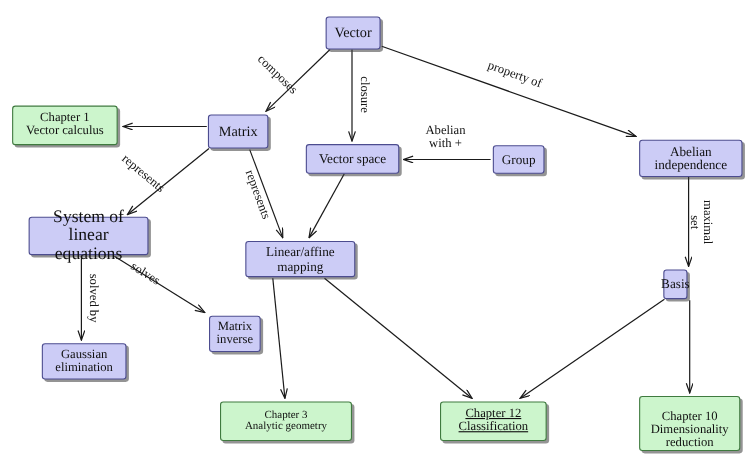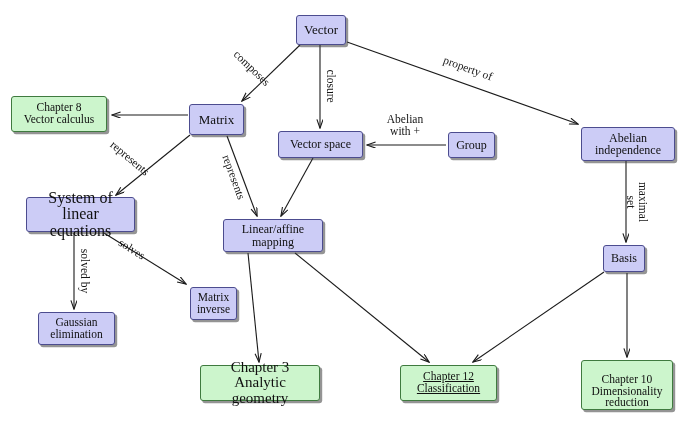--- a/index.html
+++ b/index.html
@@ -101,32 +101,32 @@
       <div class="edge-label" style="left: 85px; top: 271px; font-size: 11.5px; transform: translate(-50%, -50%) rotate(90deg);">solved by</div>
       <div class="edge-label" style="left: 132px; top: 249px; font-size: 11.5px; transform: translate(-50%, -50%) rotate(32deg);">solves</div>
     </div>
   <div id="nodes-group">
       <div class="node concept" style="left: 296px; top: 15px; width: 50px; height: 30px; font-size: 13px;"><span>Vector</span></div>
       <div class="node concept" style="left: 189px; top: 104px; width: 55px; height: 31px; font-size: 13px;"><span>Matrix</span></div>
       <div class="node concept" style="left: 278px; top: 131px; width: 85px; height: 27px; font-size: 12px;"><span>Vector space</span></div>
       <div class="node concept" style="left: 448px; top: 132px; width: 47px; height: 26px; font-size: 12px;"><span>Group</span></div>
       <div class="node concept" style="left: 581px; top: 127px; width: 94px; height: 34px; font-size: 12px;"><span>Abelian
 independence</span></div>
-      <div class="node chapter" style="left: 11px; top: 96px; width: 96px; height: 36px; font-size: 11.5px;"><span>Chapter 8
+      <div class="node chapter" style="left: 11px; top: 96px; width: 96px; height: 36px; font-size: 11.5px;"><span>Chapter 1
 Vector calculus</span></div>
       <div class="node concept" style="left: 26px; top: 197px; width: 109px; height: 35px; font-size: 16px;"><span>System of
 linear equations</span></div>
       <div class="node concept" style="left: 223px; top: 219px; width: 100px; height: 33px; font-size: 12px;"><span>Linear/affine
 mapping</span></div>
-      <div class="node concept" style="left: 603px; top: 245px; width: 42px; height: 27px; font-size: 12px; align-items: center;"><span>Basis</span></div>
+      <div class="node concept" style="left: 603px; top: 245px; width: 22px; height: 27px; font-size: 12px; align-items: center;"><span>Basis</span></div>
       <div class="node concept" style="left: 38px; top: 312px; width: 77px; height: 33px; font-size: 11.5px;"><span>Gaussian
 elimination</span></div>
       <div class="node concept" style="left: 190px; top: 287px; width: 47px; height: 33px; font-size: 11.5px;"><span>Matrix
 inverse</span></div>
-      <div class="node chapter" style="left: 200px; top: 365px; width: 120px; height: 36px; font-size: 15px;"><span>Chapter 3
+      <div class="node chapter" style="left: 200px; top: 365px; width: 120px; height: 36px; font-size: 10px;"><span>Chapter 3
 Analytic geometry</span></div>
       <div class="node chapter" style="left: 400px; top: 365px; width: 97px; height: 36px; font-size: 11.5px; text-decoration: underline;"><span>Chapter 12
 Classification</span></div>
       <div class="node chapter" style="left: 581px; top: 360px; width: 92px; height: 50px; font-size: 11.5px; align-items: flex-end;"><span>Chapter 10
 Dimensionality
 reduction</span></div>
     </div>
 
 </div>
 

